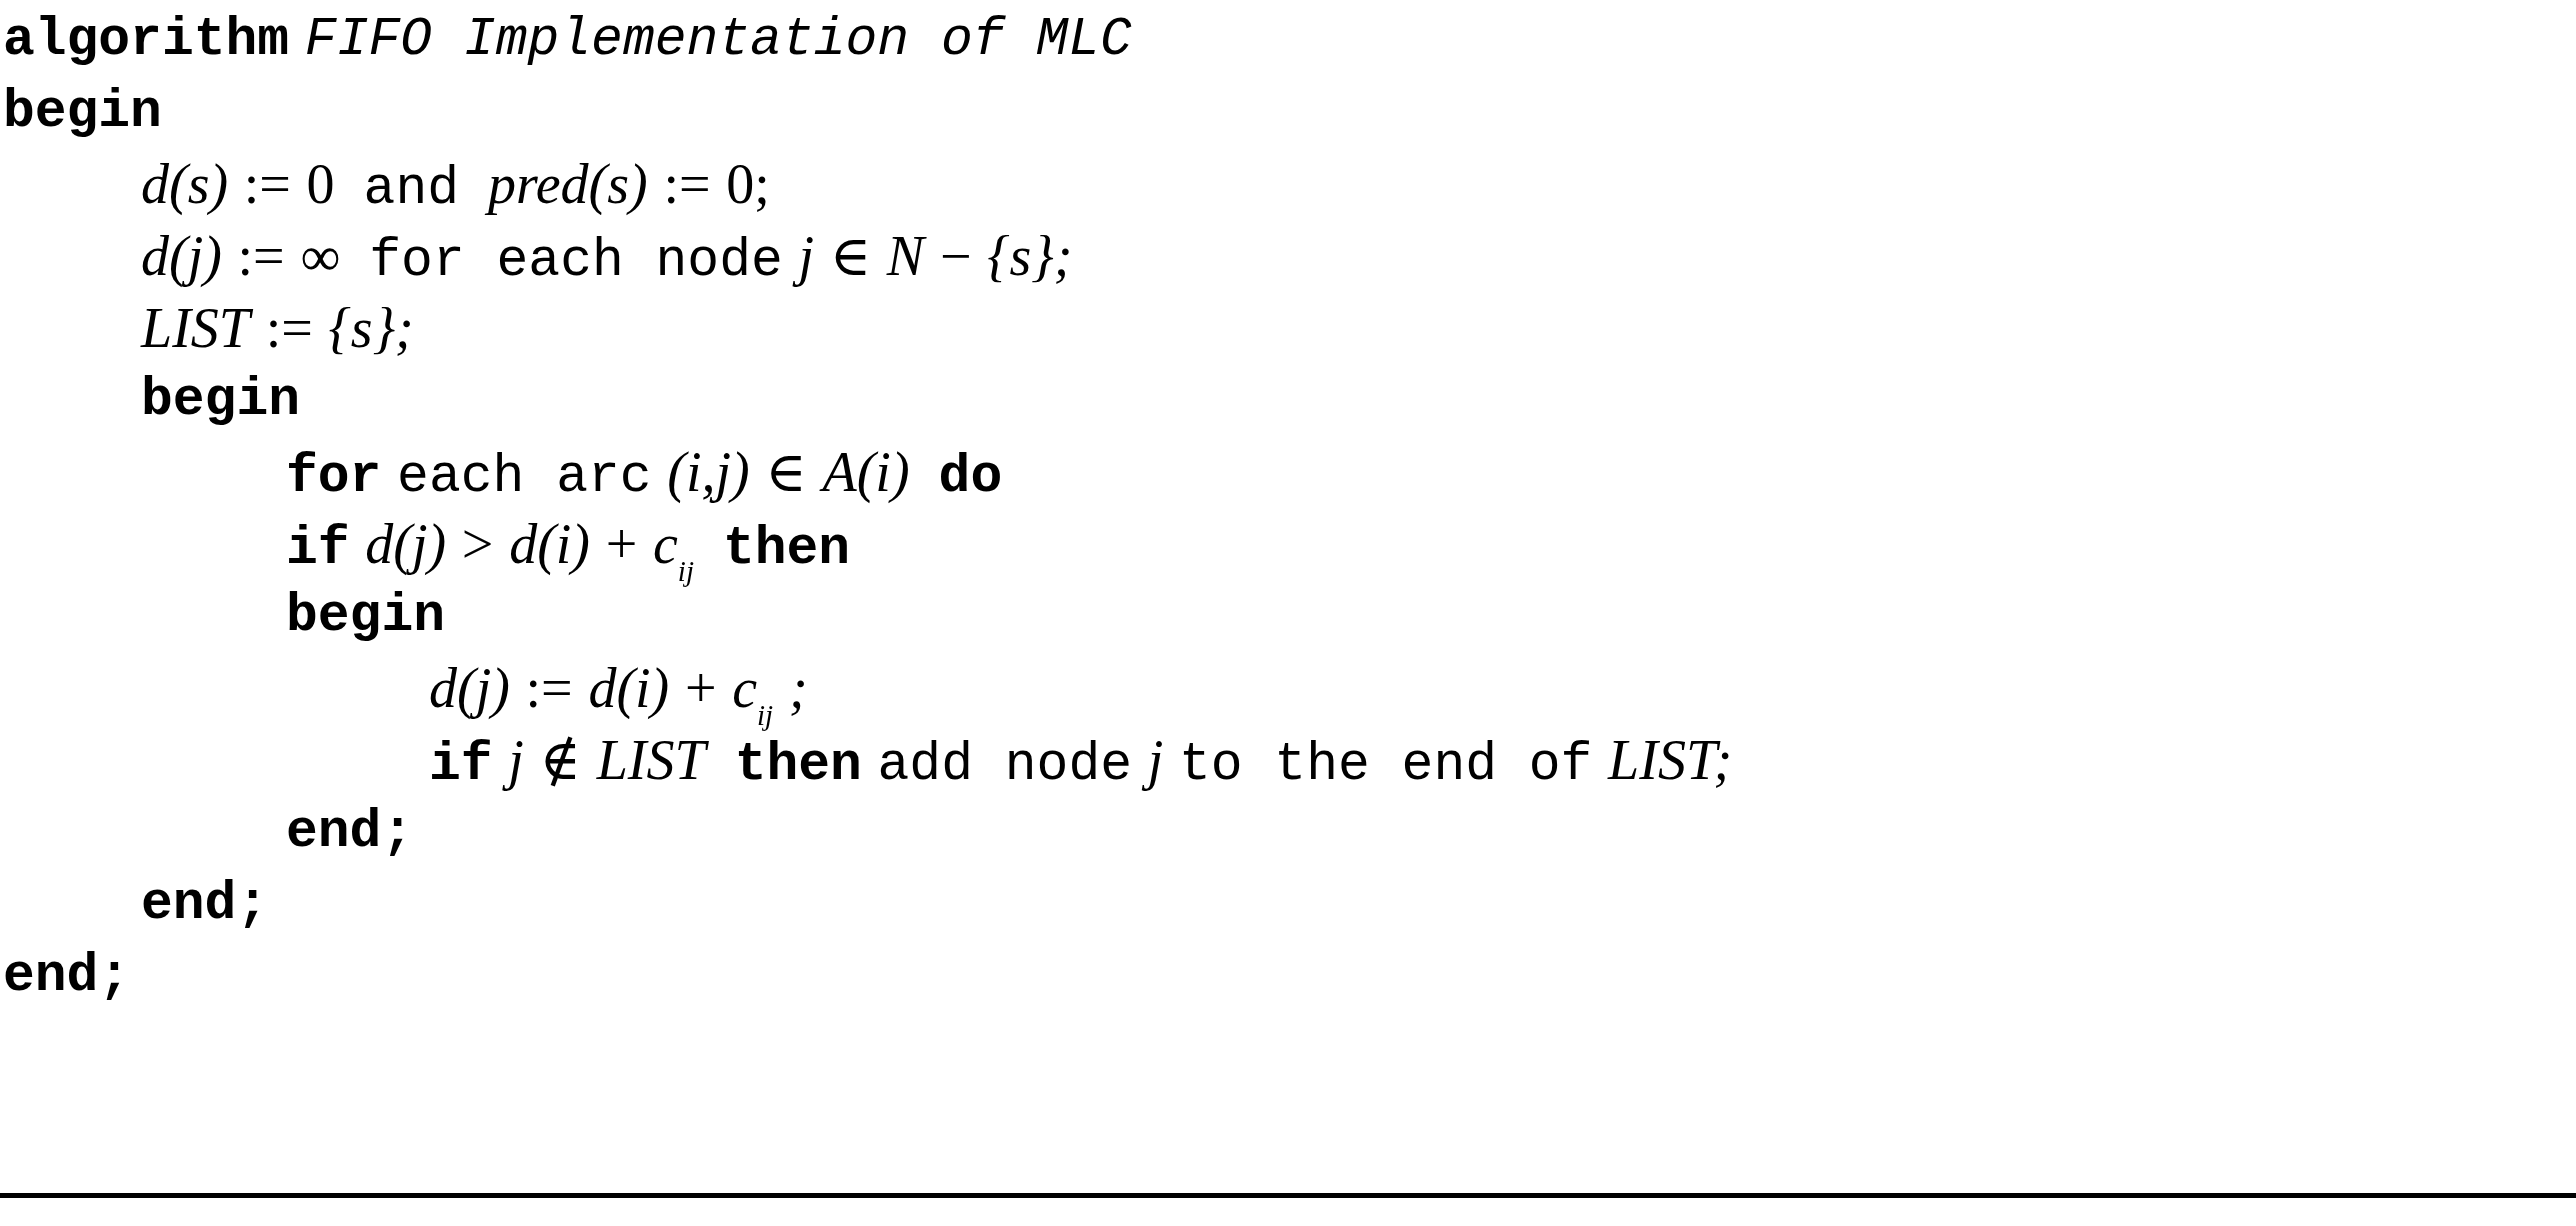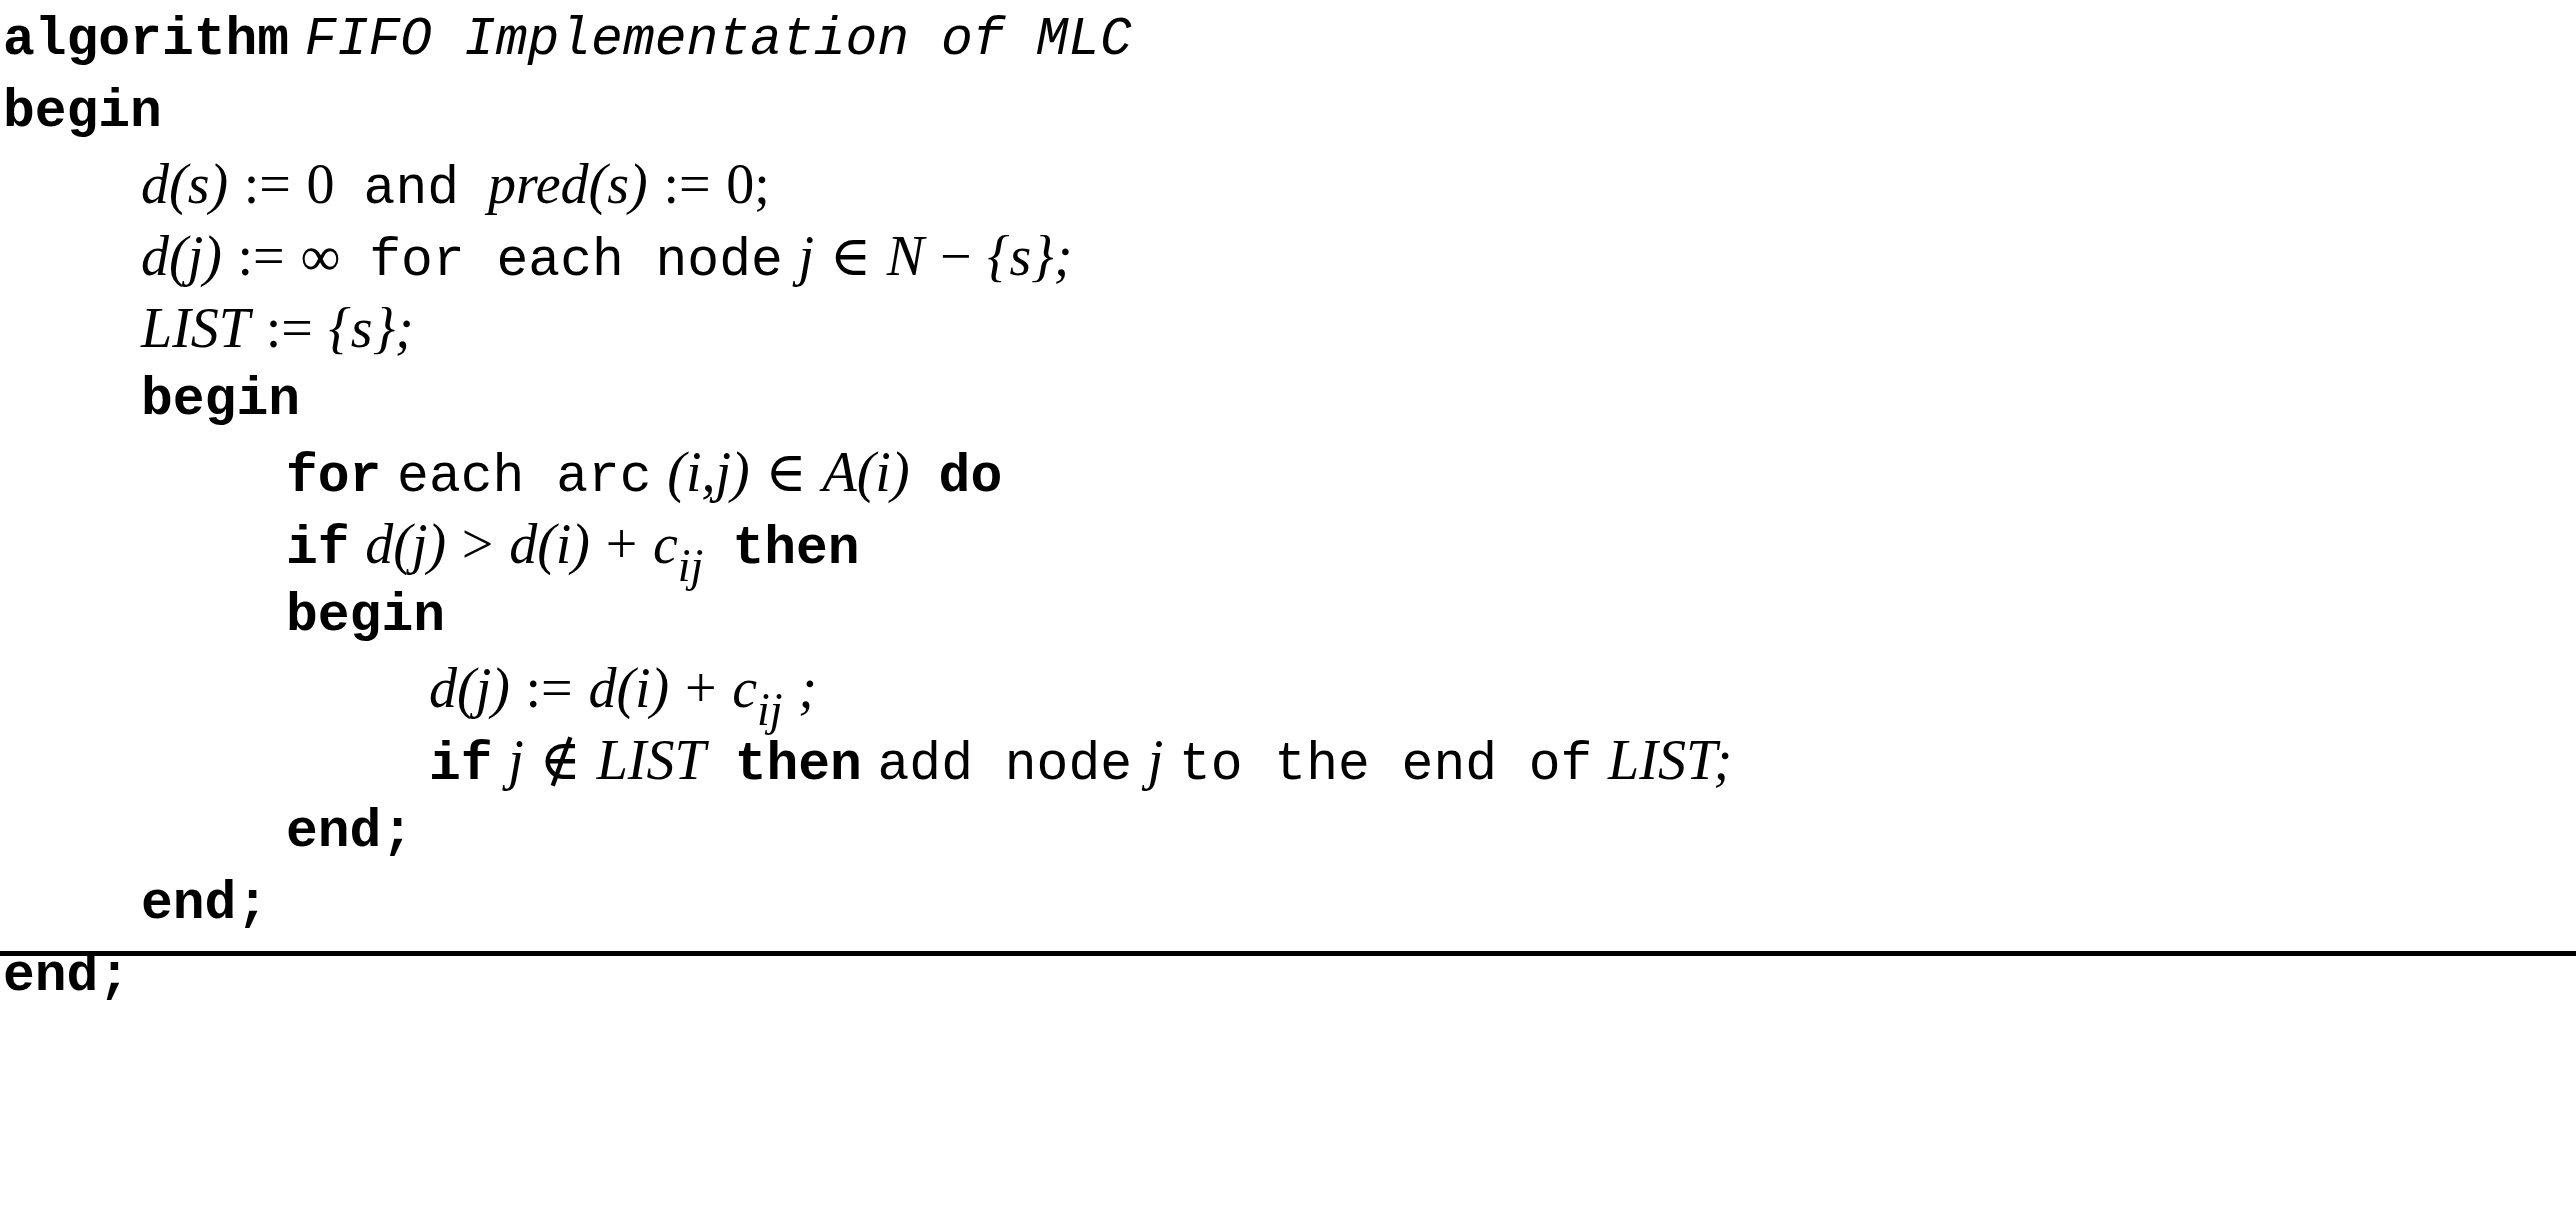--- a/index.html
+++ b/index.html
@@ -11,21 +11,21 @@
     width: 2576px;
     height: 1226px;
     overflow: hidden;
     font-family: "Liberation Mono", "DejaVu Sans Mono", monospace;
     color: #000000;
   }
 
   #algorithm-block {
     position: relative;
     width: 2576px;
-    height: 956px;
+    height: 1198px;
     box-sizing: border-box;
     padding: 0;
   }
 
   .code-lines {
     position: absolute;
     left: 0;
     top: 4.3px;
     width: 2576px;
   }
@@ -67,21 +67,21 @@
   }
   .op {
     font-family: "Liberation Serif", "DejaVu Serif", serif;
     font-style: normal;
     font-weight: normal;
     font-size: 56px;
   }
   .sub {
     font-family: "Liberation Serif", "DejaVu Serif", serif;
     font-style: italic;
-    font-size: 46px;
+    font-size: 29px;
     vertical-align: sub;
     position: relative;
     top: 5.7px;
   }
   .sp { display: inline-block; width: 15.7px; }
   .sp-wide { display: inline-block; width: 29px; }
 
   #bottom-rule {
     position: absolute;
     left: 0;

